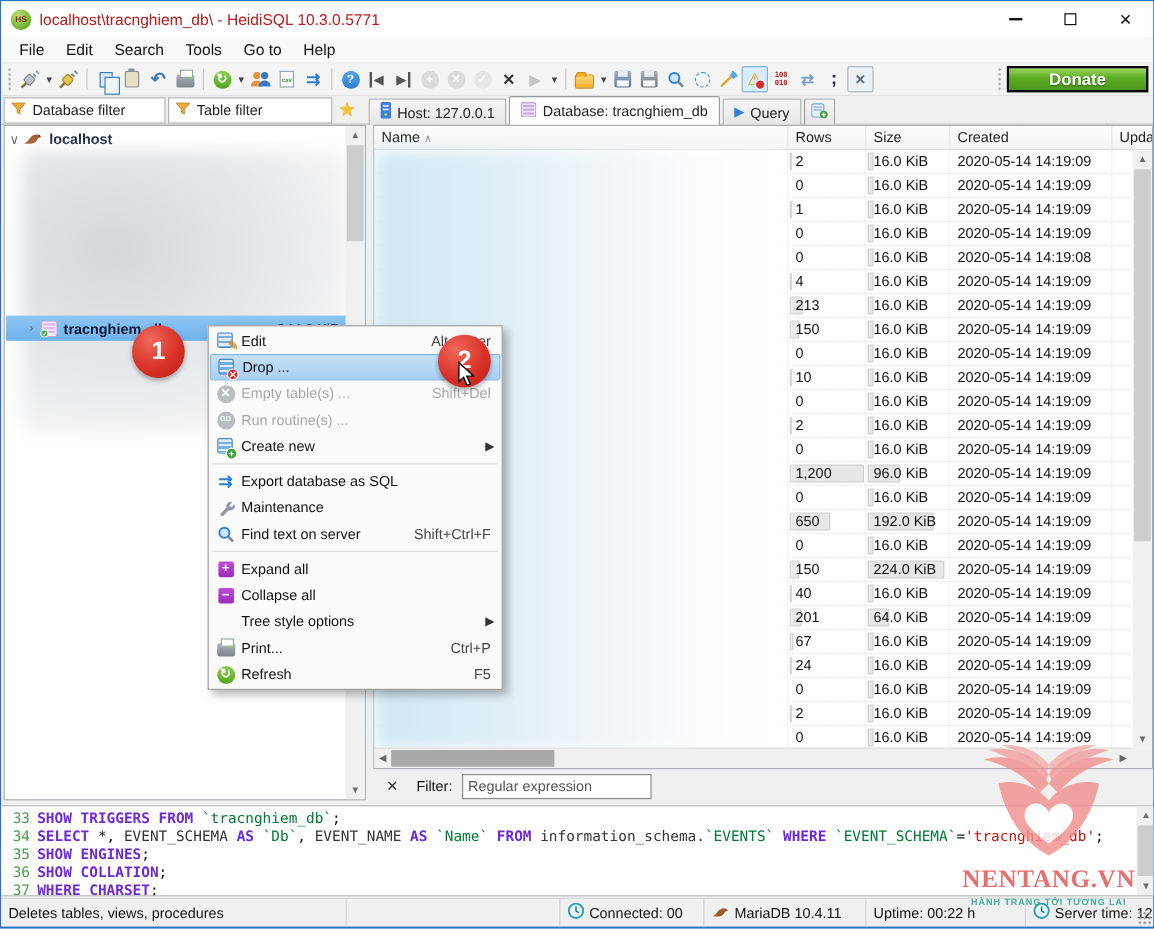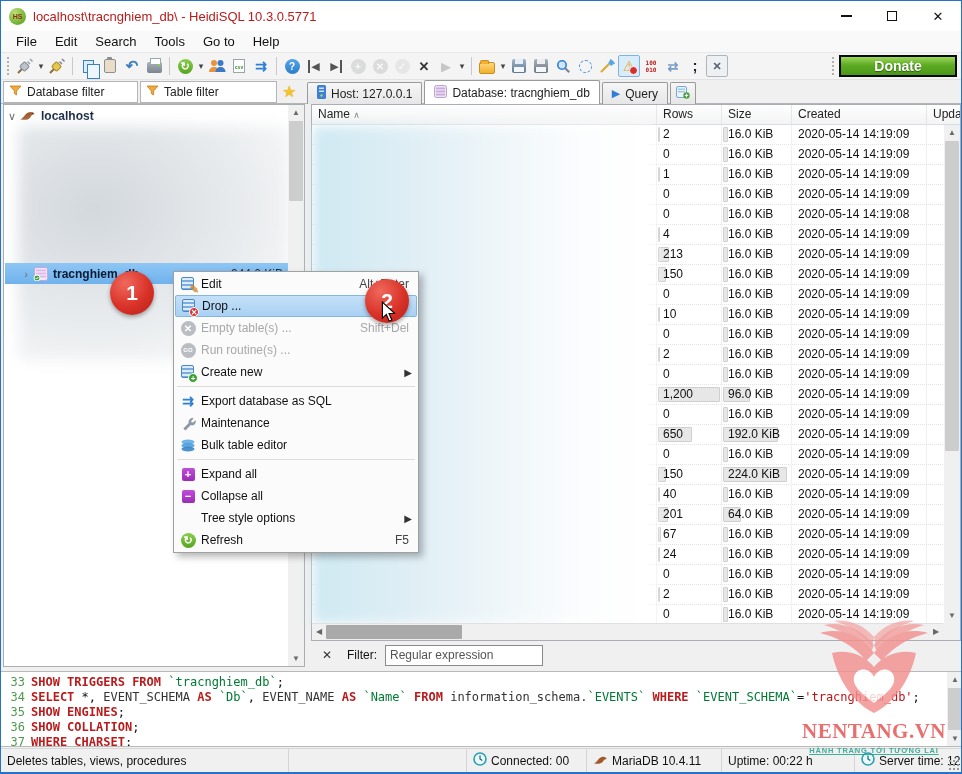--- a/index.html
+++ b/index.html
@@ -116,41 +116,41 @@
       background:repeating-linear-gradient(180deg,#ddebf9 0 2px,#79aede 2px 4px); }
   .mbadge { position:absolute; right:-2px; bottom:-3px; width:10px; height:10px; border-radius:50%; color:#fff; font:bold 8px/10px "Liberation Sans",sans-serif; text-align:center; border:1px solid #fff; }
   .mb-red { background:#d53030; } .mb-green { background:#3da332; }
   .mpencil { position:absolute; right:-3px; bottom:-3px; color:#e8972c; font-size:11px; line-height:11px; text-shadow:0 0 1px #945e12; }
   .pmbox { width:13px; height:13px; background:linear-gradient(#c14ddb,#9b2bb5); border-radius:2px; color:#fff; font:bold 11px/13px "Liberation Sans",sans-serif; text-align:center; }
 
   
   .sqlpanel { position:absolute; left:0; top:670px; width:962px; height:76px; background:#fff; border-top:1px solid #b9b9b9; border-bottom:1px solid #b9b9b9; overflow:hidden; }
   .sline { display:flex; height:15px; font:12px/15px "DejaVu Sans Mono",monospace; white-space:pre; }
   .lnum { width:24px; text-align:right; color:#4f9a4f; flex:0 0 auto; margin-right:6px; }
-  .tok-kw { color:#b91c1c; font-weight:bold; }
+  .tok-kw { color:#6d28d9; font-weight:bold; }
   .tok-id { color:#333; }
   .tok-tick { color:#007a33; }
   .tok-str { color:#c01414; }
   .tok-pl { color:#111; }
   .sqlscroll { position:absolute; right:0; top:0; bottom:0; width:16px; background:#f0f0f0; }
 
   
   .statusbar { position:absolute; left:0; right:0; bottom:0; height:24px; background:#f0f0f0; border-top:1px solid #d7d7d7; display:flex; align-items:center; font-size:12px; color:#111; }
   .scell { height:100%; display:flex; align-items:center; padding:0 6px; border-right:1px solid #d5d5d5; gap:4px; white-space:nowrap; overflow:hidden; }
   .grip { position:absolute; right:1px; bottom:1px; width:12px; height:12px;
      background-image:radial-gradient(circle,#9a9a9a 1px,transparent 1.2px); background-size:4px 4px; background-position:bottom right; }
 
   
   .badge { position:absolute; width:44px; height:44px; border-radius:50%; z-index:30;
       background:radial-gradient(circle at 35% 28%,#f0685c,#d93228 55%,#b51f18); box-shadow:0 2px 4px rgba(0,0,0,.35);
       color:#fff; font:bold 21px/44px "Liberation Sans",sans-serif; text-align:center; }
   .cursor { position:absolute; z-index:35; }
   .watermark { position:absolute; right:8px; top:618px; width:158px; z-index:18; text-align:center; opacity:.82; pointer-events:none; }
   .wm-title { font:bold 21px "Liberation Serif",serif; color:#e4504e; letter-spacing:.5px; }
-  .wm-sub { font:bold 7.5px "Liberation Sans",sans-serif; color:#19a088; letter-spacing:.8px; margin-top:2px;text-decoration:underline; }
+  .wm-sub { font:bold 7.5px "Liberation Sans",sans-serif; color:#19a088; letter-spacing:.8px; margin-top:2px; }
 </style>
 </head>
 <body>
 
 <div class="window">
 
   <div class="titlebar">
     <span class="app-icon">HS</span>
     <span class="title">localhost\tracnghiem_db\ - HeidiSQL 10.3.0.5771</span>
     <div class="winbtns">
@@ -648,27 +648,27 @@
     <span class="cicon">
           <svg width="15" height="15" viewBox="0 0 16 16">
             <path d="M13.5 2.5a4 4 0 0 0-5.2 5L2.5 13.3l2.2 2.2 5.8-5.8a4 4 0 0 0 5-5.2L13 7l-2.6-1z" fill="#8d99a6"></path>
           </svg>
         </span>
     <span class="clabel">Maintenance</span>
 
   </div>
       <div class="cmi">
     <span class="cicon">
-          <svg width="16" height="13" viewBox="0 0 16 13">
-            <ellipse cx="8" cy="3" rx="6.5" ry="2.4" fill="#6fb4e8"></ellipse>
-            <ellipse cx="8" cy="6.5" rx="6.5" ry="2.4" fill="#4f9cdc" opacity=".9"></ellipse>
-            <ellipse cx="8" cy="10" rx="6.5" ry="2.4" fill="#3a86c8" opacity=".9"></ellipse>
+          <svg width="15" height="15" viewBox="0 0 15 15">
+            <circle cx="6" cy="6" r="4.2" fill="#cfe6f8" stroke="#2f7fd6" stroke-width="1.6"></circle>
+            <path d="M9.2 9.2l4 4" stroke="#7c858e" stroke-width="2.2"></path>
           </svg>
         </span>
-    <span class="clabel">Bulk table editor</span>
+    <span class="clabel">Find text on server</span>
+    <span class="cshort">Shift+Ctrl+F</span>
 
   </div>
       <div class="cmsep"></div>
       <div class="cmi">
     <span class="cicon">
           <span class="pmbox">+</span>
         </span>
     <span class="clabel">Expand all</span>
 
   </div>
@@ -677,20 +677,28 @@
           <span class="pmbox">−</span>
         </span>
     <span class="clabel">Collapse all</span>
 
   </div>
       <div class="cmi">
     <span class="cicon"></span>
     <span class="clabel">Tree style options</span>
 
     <span class="subarr">▶</span>
+  </div>
+      <div class="cmi">
+    <span class="cicon">
+          <span class="printer"></span>
+        </span>
+    <span class="clabel">Print...</span>
+    <span class="cshort">Ctrl+P</span>
+
   </div>
       <div class="cmi">
     <span class="cicon">
           <span class="gcirc green" style="font-size:11px;">↻</span>
         </span>
     <span class="clabel">Refresh</span>
     <span class="cshort">F5</span>
 
   </div>
     </div>

